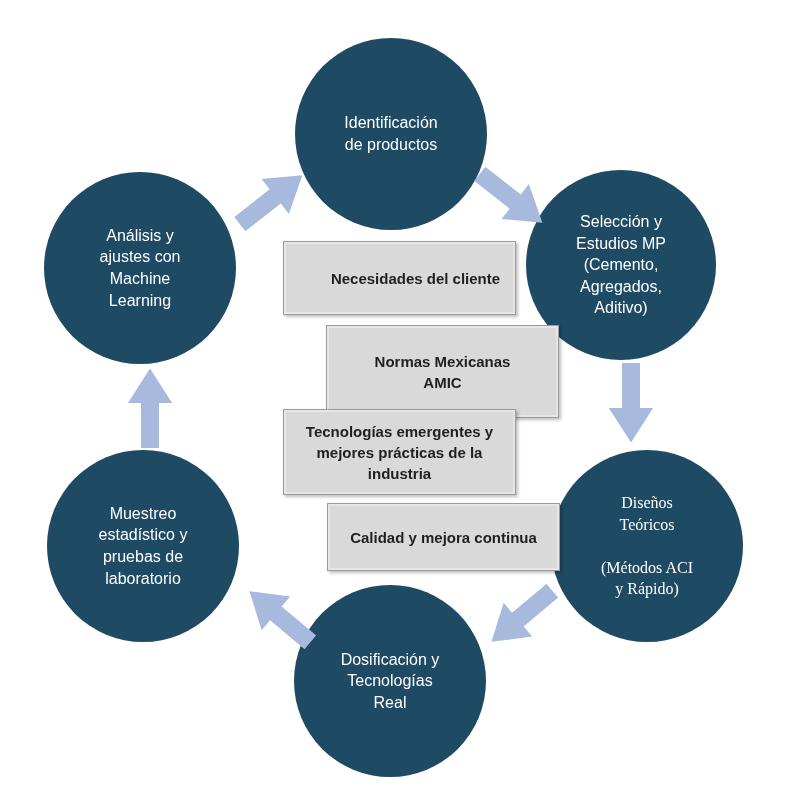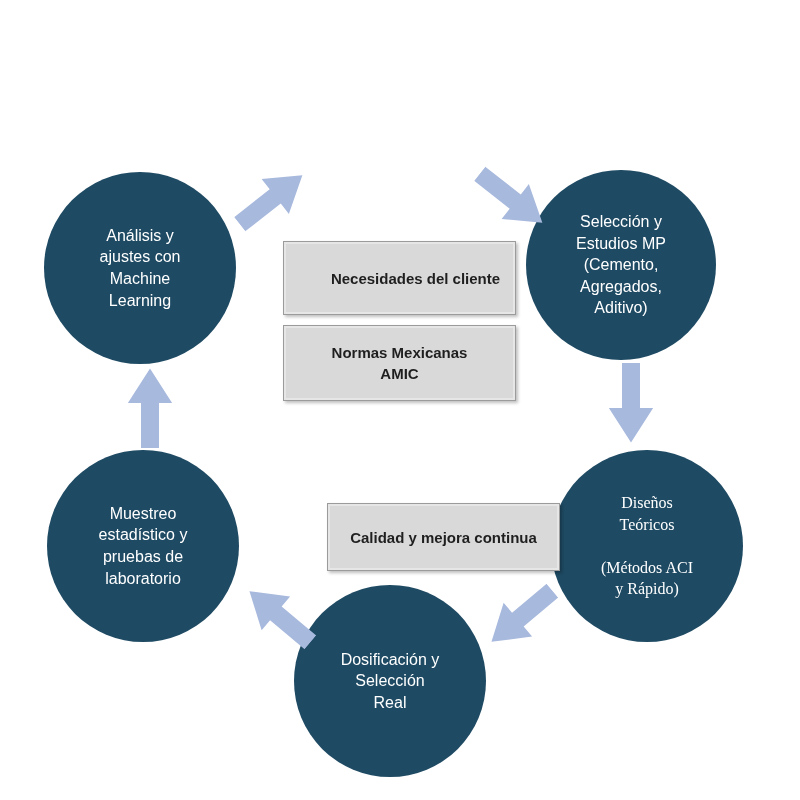--- a/index.html
+++ b/index.html
@@ -72,40 +72,44 @@
   }
   .arrow polygon{
     fill:var(--arrow-fill);
   }
 </style>
 </head>
 <body>
 
 <div class="canvas">
 
+  <div class="circle" style="left:295px; top:38px; width:192px; height:192px;">
+    <div class="label">Identificación
+de productos</div>
+  </div>
 
   <div class="circle" style="left:526px; top:170px; width:190px; height:190px;">
     <div class="label">Selección y
 Estudios MP
 (Cemento,
 Agregados,
 Aditivo)</div>
   </div>
 
   <div class="circle" style="left:551px; top:450px; width:192px; height:192px;font-family:Liberation Serif, serif;">
     <div class="label">Diseños
 Teóricos
 
 (Métodos ACI
 y Rápido)</div>
   </div>
 
   <div class="circle" style="left:294px; top:585px; width:192px; height:192px;">
     <div class="label">Dosificación y
-Selección
+Tecnologías
 Real</div>
   </div>
 
   <div class="circle" style="left:44px; top:172px; width:192px; height:192px;">
     <div class="label">Análisis y
 ajustes con
 Machine
 Learning</div>
   </div>
 
@@ -113,25 +117,30 @@
     <div class="label">Muestreo
 estadístico y
 pruebas de
 laboratorio</div>
   </div>
 
   <div class="box" style="top:241px; height:74px;padding-left:32px;">
     <div class="label">Necesidades del cliente</div>
   </div>
 
-  <div class="box" style="top:325px; height:76px;">
+  <div class="box" style="top:325px; height:93px;margin-left:43px;">
     <div class="label">Normas Mexicanas
 AMIC</div>
   </div>
 
+  <div class="box" style="top:409px; height:86px;">
+    <div class="label">Tecnologías emergentes y
+mejores prácticas de la
+industria</div>
+  </div>
 
   <div class="box" style="top:503px; height:68px;margin-left:44px;">
     <div class="label">Calidad y mejora continua</div>
   </div>
 
   <div class="arrow" style="left:231px; top:170px; transform:rotate(-38deg);">
     <svg viewBox="0 0 100 60">
       <polygon points="0,19 55,19 55,3 97,30 55,57 55,41 0,41"></polygon>
     </svg>
   </div>

